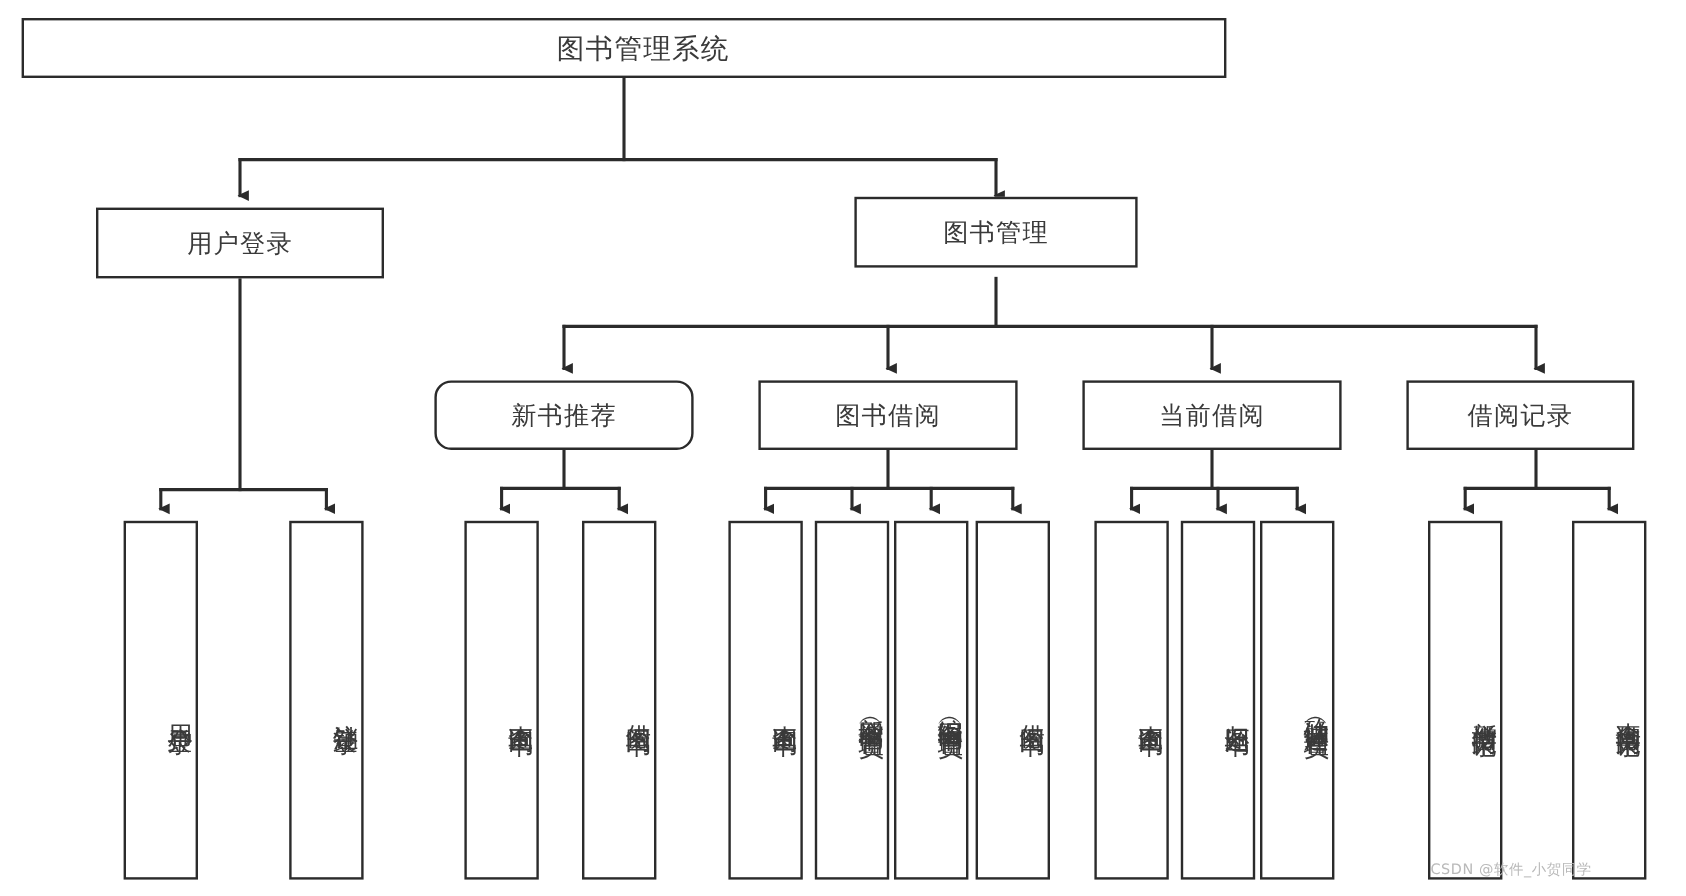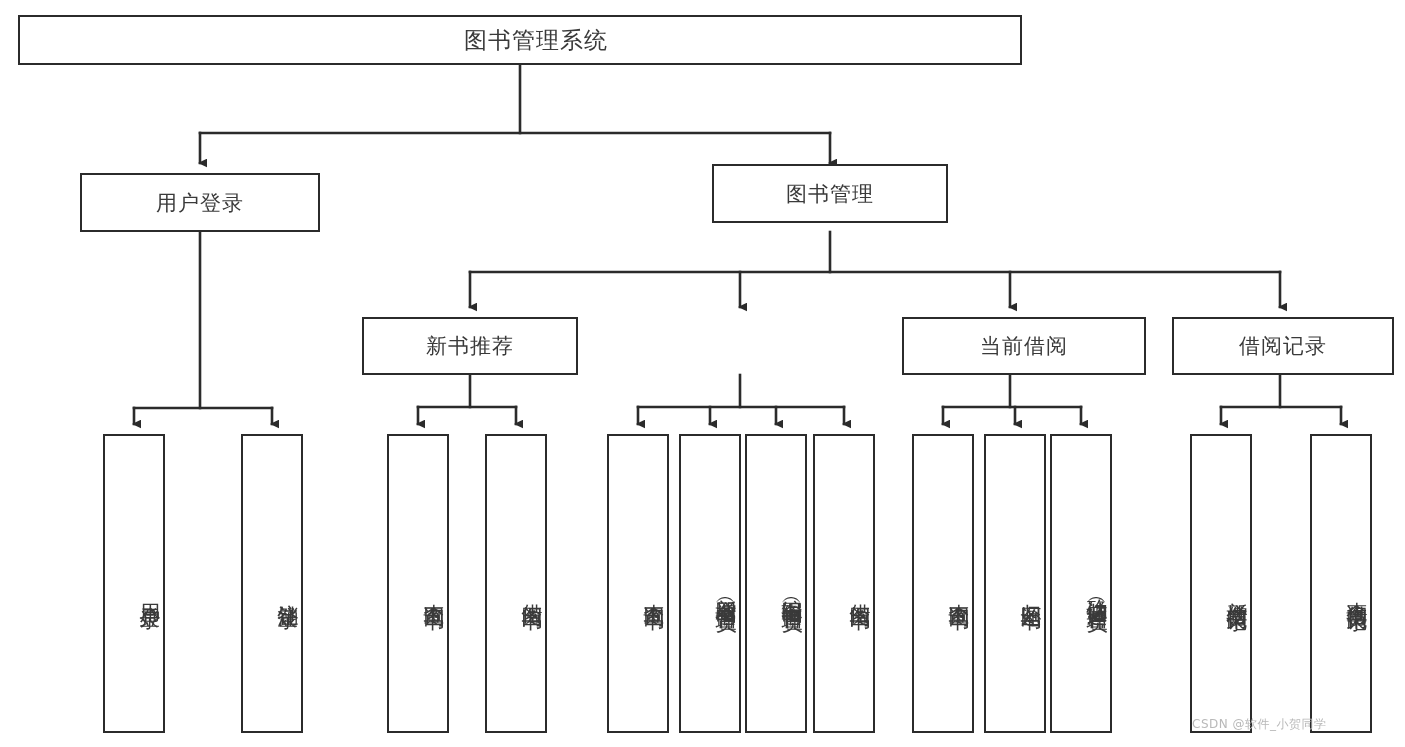--- a/index.html
+++ b/index.html
@@ -69,23 +69,24 @@
       <path d="M1221,407 L1221,424" marker-end="url(#arrow)"></path>
       <path d="M1341,407 L1341,424" marker-end="url(#arrow)"></path>
     </g>
   </svg>
 
   <div class="node root" style="left:18px;top:15px;width:1004px;height:50px;">图书管理系统</div>
 
   <div class="node lvl2" style="left:80px;top:173px;width:240px;height:59px;">用户登录</div>
   <div class="node lvl2" style="left:712px;top:164px;width:236px;height:59px;">图书管理</div>
 
-  <div class="node lvl3" style="left:362px;top:317px;width:216px;height:58px;">新书推荐</div>
-  <div class="node lvl3" style="left:902px;top:317px;width:244px;height:58px;">当前借阅</div>
-  <div class="node lvl3" style="left:1172px;top:317px;width:222px;height:58px;">借阅记录</div>
+  <div class="node lvl3" style="left:362px;top:317px;width:216px;height:58px;border-radius:14px;">新书推荐</div>
+  <div class="node lvl3" style="left:632px;top:317px;width:216px;height:58px;">图书借阅</div>
+  <div class="node lvl3" style="left:902px;top:317px;width:216px;height:58px;">当前借阅</div>
+  <div class="node lvl3" style="left:1172px;top:317px;width:190px;height:58px;">借阅记录</div>
 
   <div class="node leaf" style="left:103px;top:434px;width:62px;height:299px;">用户登录</div>
   <div class="node leaf" style="left:241px;top:434px;width:62px;height:299px;">注销登录</div>
 
   <div class="node leaf" style="left:387px;top:434px;width:62px;height:299px;">查询图书</div>
   <div class="node leaf" style="left:485px;top:434px;width:62px;height:299px;">借阅图书</div>
 
   <div class="node leaf" style="left:607px;top:434px;width:62px;height:299px;">查询图书</div>
   <div class="node leaf" style="left:679px;top:434px;width:62px;height:299px;">新增图书（管理员）</div>
   <div class="node leaf" style="left:745px;top:434px;width:62px;height:299px;">编辑图书（管理员）</div>

